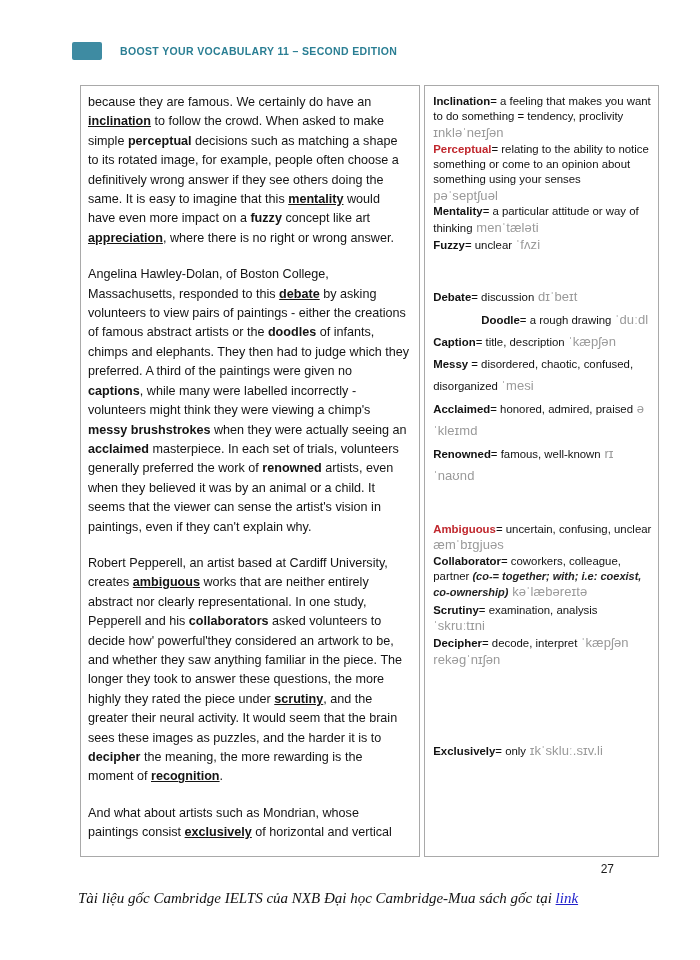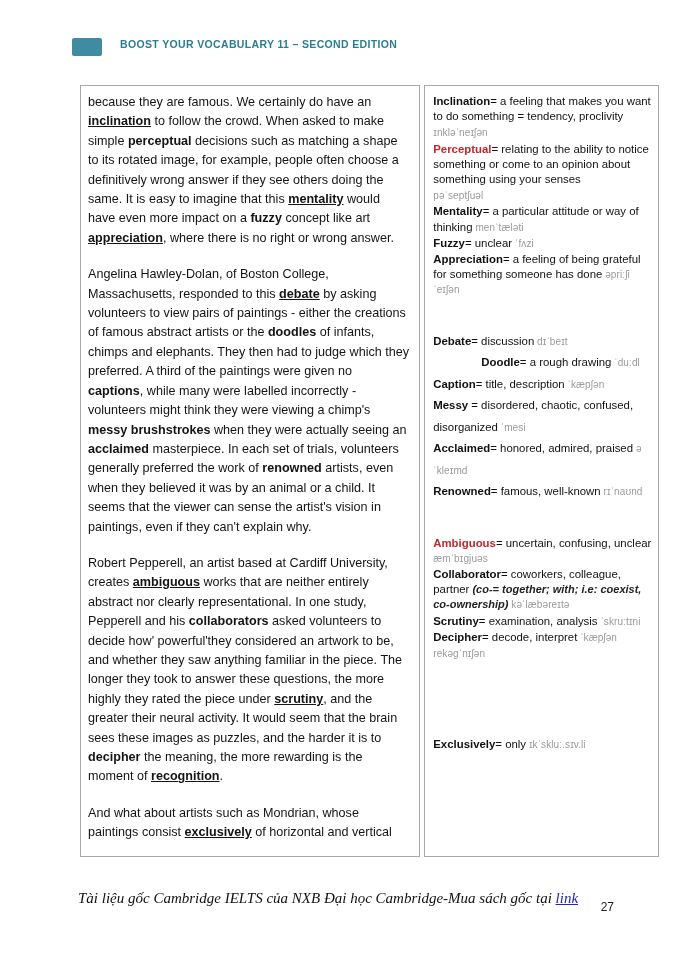--- a/index.html
+++ b/index.html
@@ -17,20 +17,21 @@
   }
 
   
   .header {
     position: absolute;
     left: 0;
     top: 38px;
     width: 700px;
     height: 26px;
     display: flex;
+    align-items: center;
   }
   .header-mark {
     width: 30px;
     height: 18px;
     background: #3e8ba2;
     border-radius: 2px;
     margin-left: 72px;
     flex: none;
   }
   .header-title {
@@ -87,37 +88,37 @@
   .gloss-entry {
     font-size: 11.4px;
     line-height: 15.2px;
     color: #111111;
     margin: 0 0 1px 0;
   }
   .gloss-entry.loose { line-height: 21.5px; margin-bottom: 0; }
   .term { font-weight: bold; }
   .ipa {
     color: #9a9a9a;
-    font-size: 10px;
+    font-size: 13px;
     letter-spacing: 0.1px;
   }
   .note {
     font-style: italic;
     font-size: 11px;
     color: #222222;
     font-weight: bold;
   }
   .spacer-md { height: 17px; }
   .spacer-lg { height: 60px; }
 
   
   .page-number {
     position: absolute;
     right: 86px;
-    top: 900px;
+    top: 862px;
     font-size: 12px;
     color: #1a1a1a;
   }
 
   
   .footer {
     position: absolute;
     left: 78px;
     top: 893px;
     width: 560px;
@@ -155,21 +156,20 @@
 
   <div class="col col-right">
     <div id="glossary-root">
         <div class="gloss-block">
           <div class="gloss-entry"><span class="term" style="color: rgb(17, 17, 17);">Inclination</span><span>= a feeling that makes you want to do something = tendency, proclivity</span></div>
           <div class="gloss-entry ipa">ɪnkləˈneɪʃən</div>
           <div class="gloss-entry"><span class="term" style="color: rgb(192, 39, 45);">Perceptual</span><span>= relating to the ability to notice something or come to an opinion about something using your senses</span></div>
           <div class="gloss-entry ipa">pəˈseptʃuəl</div>
           <div class="gloss-entry"><span class="term" style="color: rgb(17, 17, 17);">Mentality</span><span>= a particular attitude or way of thinking</span><span class="ipa"> menˈtæləti</span></div>
           <div class="gloss-entry"><span class="term" style="color: rgb(17, 17, 17);">Fuzzy</span><span>= unclear</span><span class="ipa"> ˈfʌzi</span></div>
-          <div class="gloss-entry"><span class="term" style="color: rgb(17, 17, 17);">Appreciation</span><span>= a feeling of being grateful for something someone has done</span><span class="ipa"> əpriːʃiˈeɪʃən</span></div>
         </div>
         <div class="spacer-md"></div>
         <div class="gloss-block">
           <div class="gloss-entry loose"><span class="term" style="color: rgb(17, 17, 17);">Debate</span><span>= discussion</span><span class="ipa"> dɪˈbeɪt</span></div>
           <div class="gloss-entry loose"><span class="term" style="color: rgb(17, 17, 17); padding-left: 48px;">Doodle</span><span>= a rough drawing</span><span class="ipa"> ˈduːdl</span></div>
           <div class="gloss-entry loose"><span class="term" style="color: rgb(17, 17, 17);">Caption</span><span>= title, description</span><span class="ipa"> ˈkæpʃən</span></div>
           <div class="gloss-entry loose"><span class="term" style="color: rgb(17, 17, 17);">Messy</span><span> = disordered, chaotic, confused, disorganized</span><span class="ipa"> ˈmesi</span></div>
           <div class="gloss-entry loose"><span class="term" style="color: rgb(17, 17, 17);">Acclaimed</span><span>= honored, admired, praised</span><span class="ipa"> əˈkleɪmd</span></div>
           <div class="gloss-entry loose"><span class="term" style="color: rgb(17, 17, 17);">Renowned</span><span>= famous, well-known</span><span class="ipa"> rɪˈnaʊnd</span></div>
         </div>

